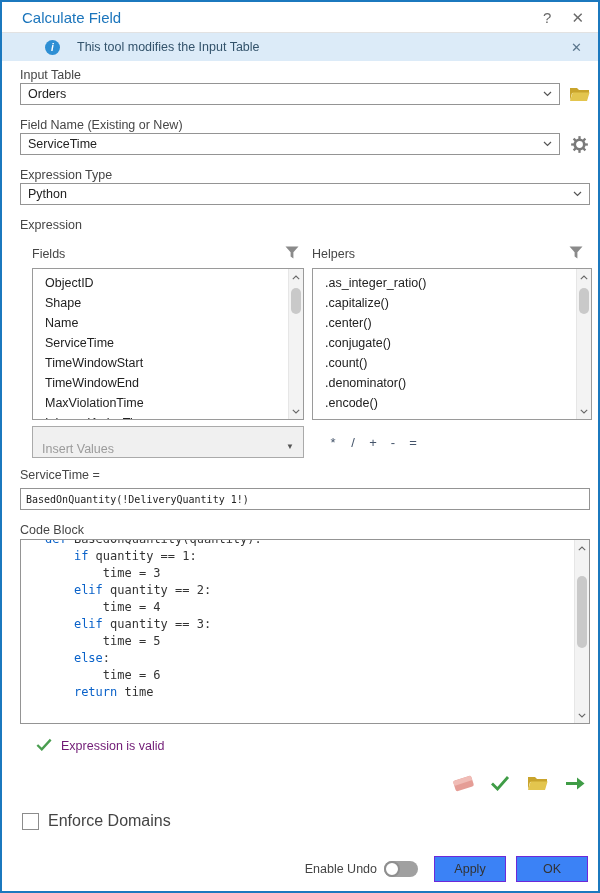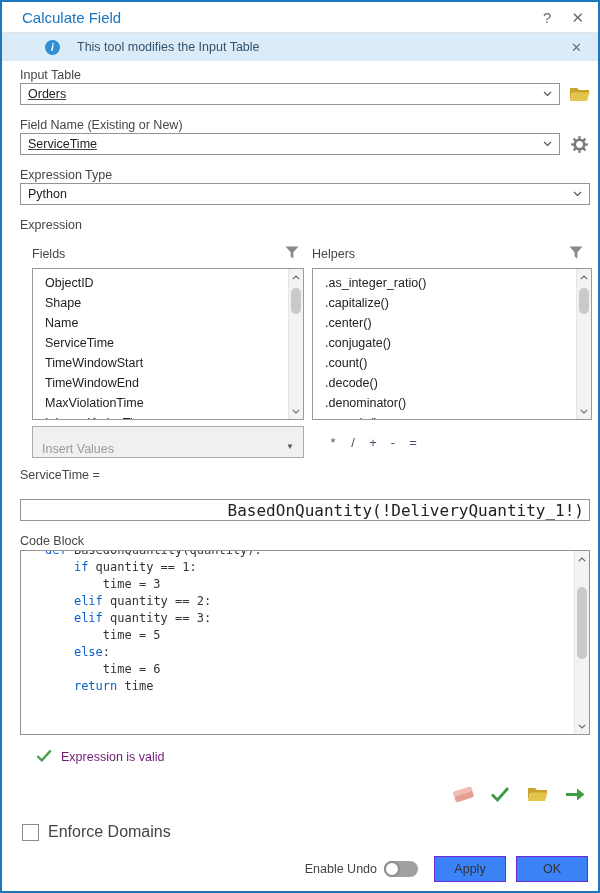--- a/index.html
+++ b/index.html
@@ -12,21 +12,21 @@
   
   .banner{height:28px;background:#dcebf8;display:flex;align-items:center;padding:0 16px;}
   .info-badge{width:15px;height:15px;border-radius:50%;background:#2e8fd4;color:#fff;font-size:10px;font-weight:bold;
               display:flex;align-items:center;justify-content:center;margin-left:27px;flex:0 0 auto;font-style:italic;}
   .banner-text{margin-left:17px;font-size:12.5px;color:#33536b;flex:1;}
   .banner-close{color:#5a768d;font-size:13px;cursor:pointer;}
   
   .content{padding:0 0 0 18px;}
   .flabel{font-size:12.5px;color:#464646;margin:13px 0 1px;}
   .flabel.first{margin-top:7px;}
-  .row{display:flex;align-items:center;text-decoration:underline;}
+  .row{display:flex;align-items:center;}
   .combo{height:22px;box-sizing:border-box;border:1px solid #949494;background:#fff;display:flex;align-items:center;
          font-size:12.5px;color:#222;padding:0 7px;cursor:pointer;}
   .combo .chev{margin-left:auto;display:flex;align-items:center;}
   .w1{width:540px;}
   .w2{width:570px;}
   .side-icon{width:26px;height:22px;display:flex;align-items:center;justify-content:center;margin-left:6px;cursor:pointer;}
   
   .panel-heads{display:flex;margin-top:14px;font-size:12.5px;color:#464646;align-items:center;}
   .ph{display:flex;align-items:center;}
   .ph.f{width:284px;padding-left:12px;box-sizing:border-box;justify-content:space-between;}
@@ -46,21 +46,21 @@
   
   .insert-row{display:flex;align-items:center;margin-left:12px;margin-top:6px;}
   .insert-combo{width:272px;height:21px;box-sizing:border-box;background:#f0f0f0;border:1px solid #aaa;color:#9b9b9b;
                 font-size:12.5px;display:flex;padding:15px 9px;}
   .insert-combo .arr{margin-left:auto;color:#555;font-size:8px;}
   .ops{display:flex;margin-left:19px;color:#44546a;font-size:13px;}
   .op{width:20px;text-align:center;cursor:pointer;}
   
   .assign-label{margin-top:10px;}
   .expr-input{width:570px;height:22px;box-sizing:border-box;border:1px solid #949494;
-              font-family:"DejaVu Sans Mono",monospace;font-size:16px;padding:0 5px;color:#222;margin-top:17px;display:block;text-align:right;}
+              font-family:"DejaVu Sans Mono",monospace;font-size:10px;padding:0 5px;color:#222;margin-top:6px;display:block;}
   
   .codeblock{width:570px;height:185px;box-sizing:border-box;border:1px solid #949494;position:relative;overflow:hidden;
              margin-top:2px;background:#fff;}
   .code-inner{position:absolute;top:-9px;left:16px;right:16px;padding-left:8px;
               font-family:"DejaVu Sans Mono",monospace;font-size:12px;line-height:17px;color:#333;}
   .code-line{white-space:pre;}
   .kw{color:#0a62c9;}
   
   .valid-row{display:flex;align-items:center;margin:13px 0 0 16px;gap:9px;}
   .valid-text{color:#701a75;font-size:12.5px;}
@@ -205,21 +205,20 @@
         </div>
       </div>
 
       <div class="listbox helpers">
         <div class="list-inner">
           <div class="li">.as_integer_ratio()</div>
           <div class="li">.capitalize()</div>
           <div class="li">.center()</div>
           <div class="li">.conjugate()</div>
           <div class="li">.count()</div>
-          <div class="li">.decode()</div>
           <div class="li">.denominator()</div>
           <div class="li">.encode()</div>
         </div>
         <div class="scroll">
           <span class="sb-btn up">
             <svg width="8" height="5" viewBox="0 0 8 5">
                 <polyline points="0.8,4.2 4,1 7.2,4.2" fill="none" stroke="#666" stroke-width="1.1"></polyline>
               </svg>
           </span>
           <div class="sb-thumb" style="top:19px;height:26px;"></div>
@@ -249,20 +248,21 @@
     <div class="flabel assign-label">ServiceTime =</div>
     <input class="expr-input" type="text" value="BasedOnQuantity(!DeliveryQuantity_1!)" style="">
 
     <div class="flabel">Code Block</div>
     <div class="codeblock">
       <div class="code-inner">
         <div class="code-line"><span></span><span class="kw">def</span><span> BasedOnQuantity(quantity):</span></div>
         <div class="code-line"><span>    </span><span class="kw">if</span><span> quantity == 1:</span></div>
         <div class="code-line"><span>        </span><span class="kw"></span><span>time = 3</span></div>
         <div class="code-line"><span>    </span><span class="kw">elif</span><span> quantity == 2:</span></div>
+        <div class="code-line"><span>        </span><span class="kw"></span><span>time = 4</span></div>
         <div class="code-line"><span>    </span><span class="kw">elif</span><span> quantity == 3:</span></div>
         <div class="code-line"><span>        </span><span class="kw"></span><span>time = 5</span></div>
         <div class="code-line"><span>    </span><span class="kw">else</span><span>:</span></div>
         <div class="code-line"><span>        </span><span class="kw"></span><span>time = 6</span></div>
         <div class="code-line"><span>    </span><span class="kw">return</span><span> time</span></div>
       </div>
       <div class="scroll">
         <span class="sb-btn up">
           <svg width="8" height="5" viewBox="0 0 8 5">
               <polyline points="0.8,4.2 4,1 7.2,4.2" fill="none" stroke="#666" stroke-width="1.1"></polyline>

